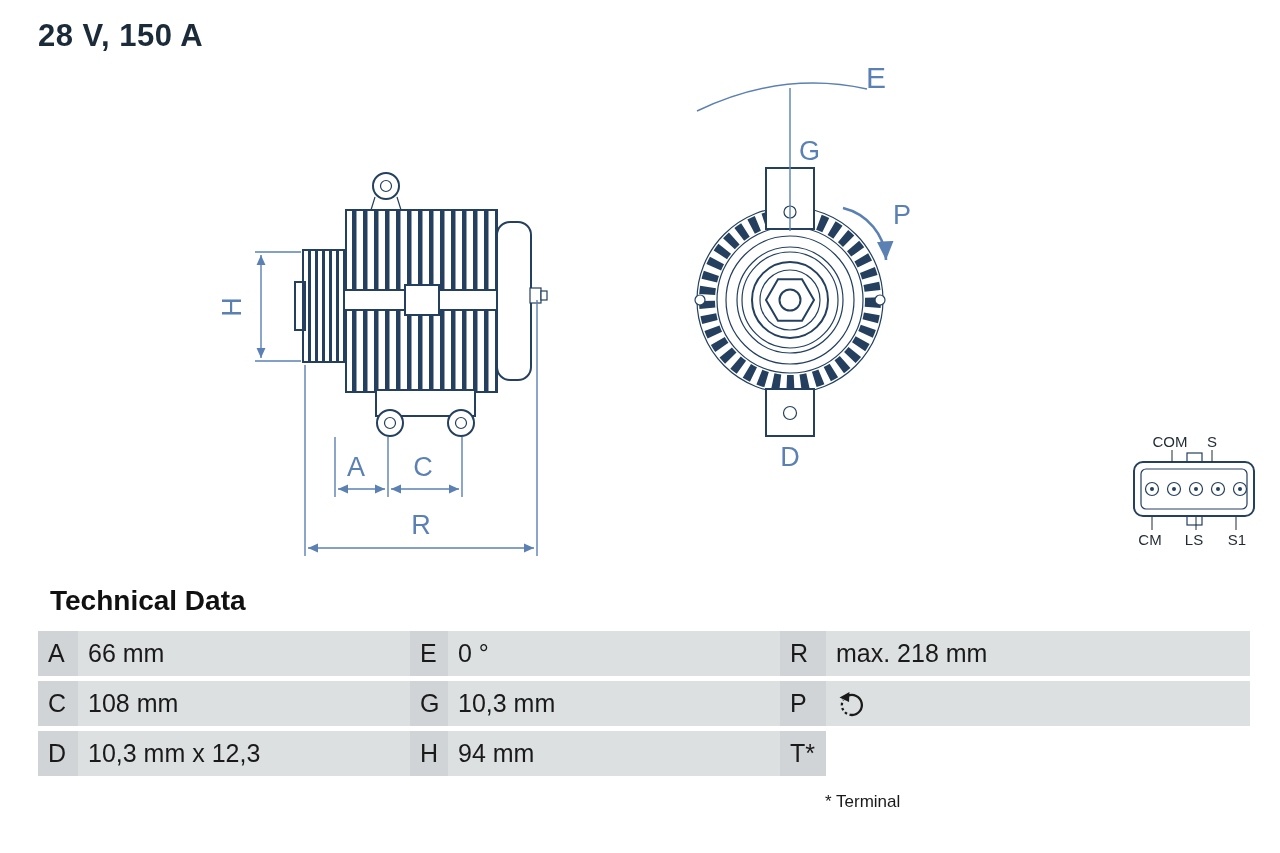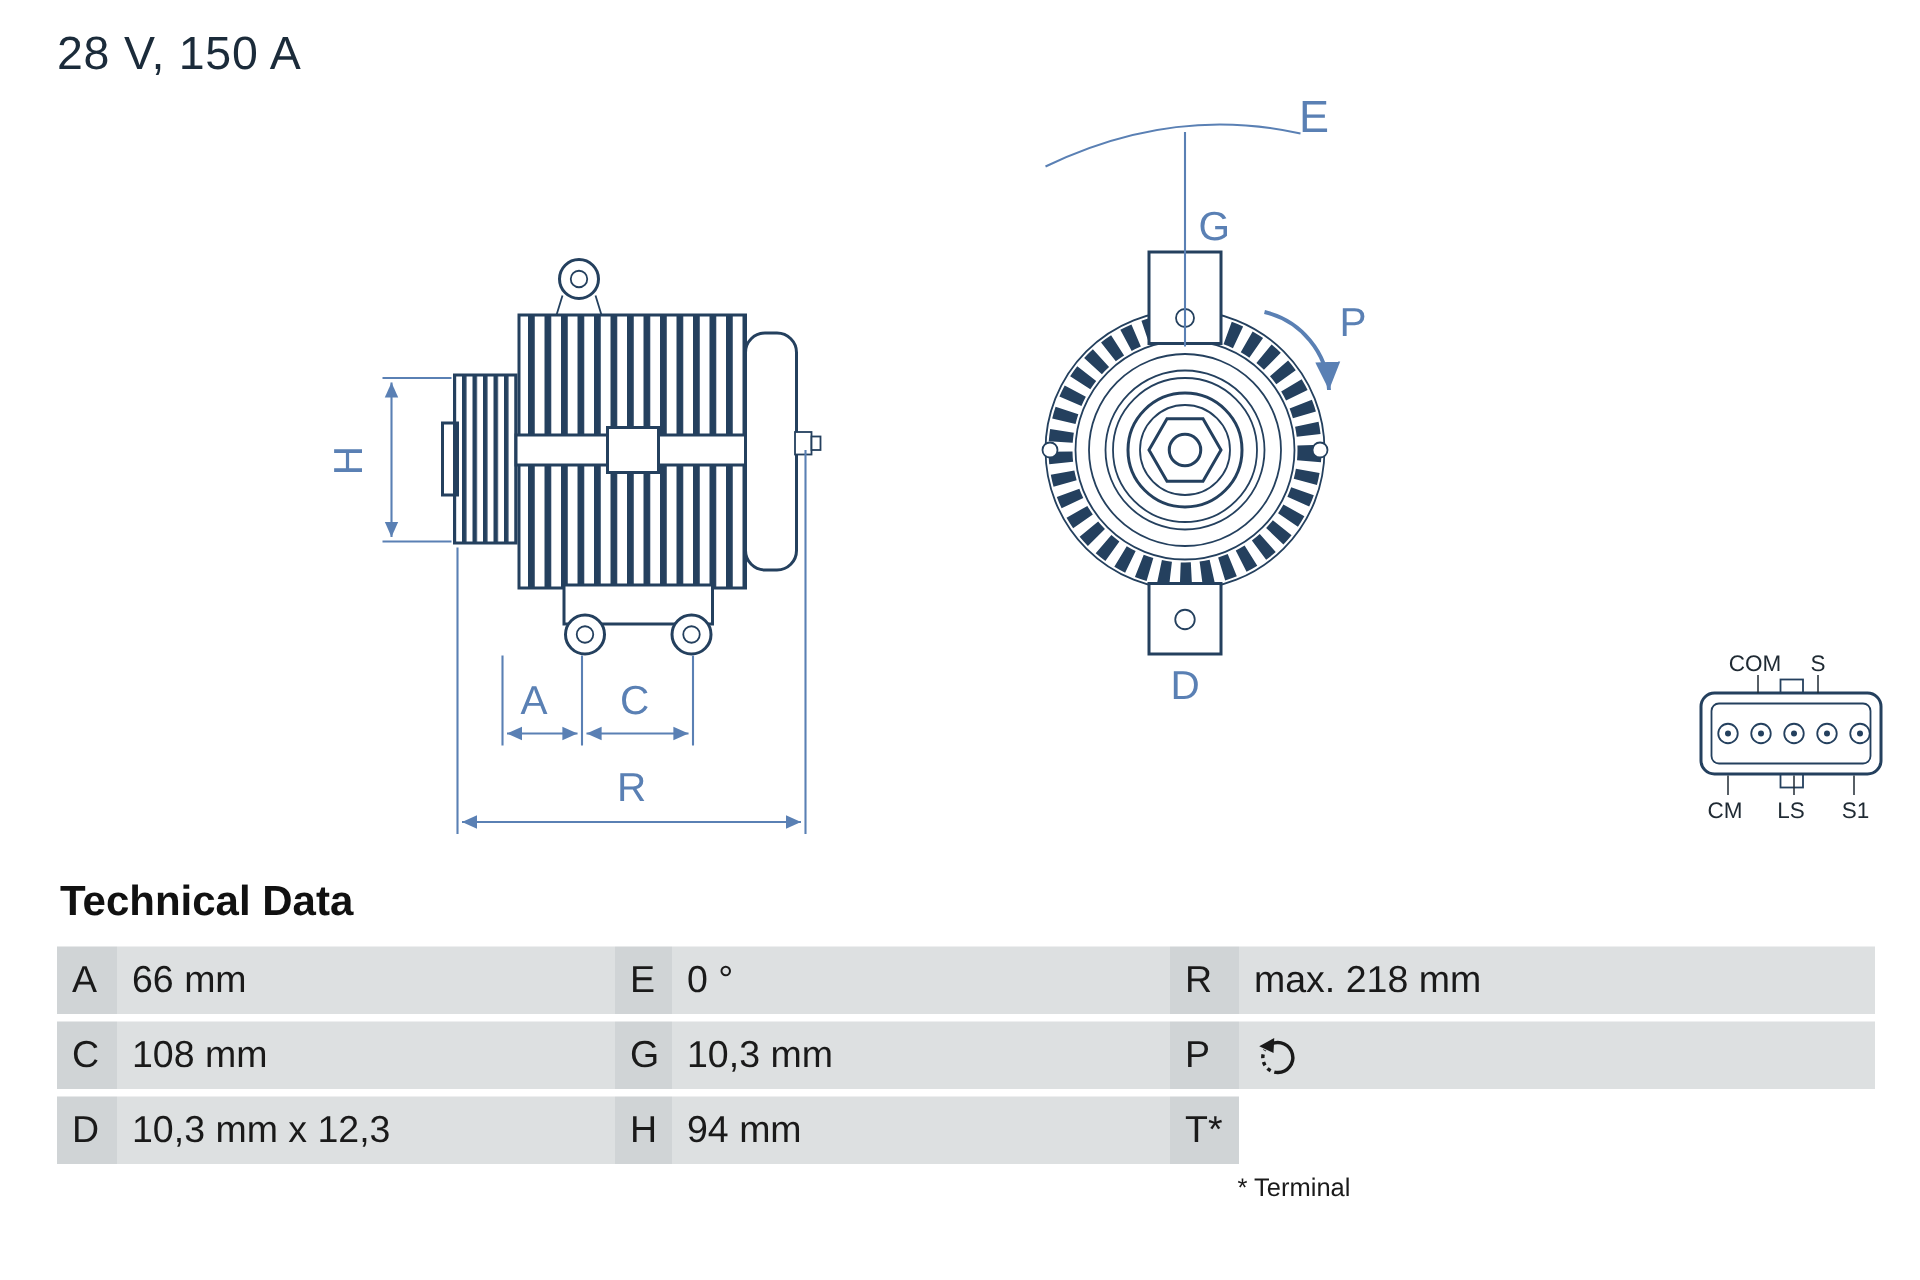--- a/index.html
+++ b/index.html
@@ -9,45 +9,45 @@
     --text-dark:#1a1a1a;
     --table-key-bg:#d0d4d6;
     --table-value-bg:#dde0e1;
   }
   html,body{margin:0;padding:0;}
   body{
     width:1280px;height:853px;position:relative;background:#ffffff;
     font-family:"Liberation Sans", sans-serif;overflow:hidden;
   }
   .page-title{
-    position:absolute;left:38px;top:18px;font-size:31px;font-weight:400;
+    position:absolute;left:38px;top:18px;font-size:31px;font-weight:700;
     color:var(--title-color);letter-spacing:0.5px;
   }
   svg.drawing{position:absolute;left:0;top:0;}
   
   .ds{stroke:var(--drawing-stroke);stroke-width:2;fill:none;}
   .thin{stroke-width:1.2;}
   .wf{fill:#ffffff;}
   .fillds{fill:var(--drawing-stroke);}
   .teeth{stroke:var(--drawing-stroke);stroke-width:16;fill:none;stroke-dasharray:7.5 6.5;}
   .dim{stroke:var(--dimension-blue);stroke-width:1.4;fill:none;}
   .dim-bold{stroke:var(--dimension-blue);stroke-width:2.6;fill:none;}
   .dimlabel{fill:var(--dimension-blue);font-size:27px;font-family:"Liberation Sans",sans-serif;}
   .dimlabel-big{fill:var(--dimension-blue);font-size:30px;font-family:"Liberation Sans",sans-serif;}
   .conlabel{fill:#1f2a33;font-size:15px;font-family:"Liberation Sans",sans-serif;}
   .contick{stroke:#1f2a33;stroke-width:1;}
   
   .tech{position:absolute;left:38px;top:585px;width:1212px;}
-  .tech-title{font-size:28px;font-weight:bold;color:#111;margin:0 0 14px 2px;font-family:"Liberation Sans",sans-serif;}
+  .tech-title{font-size:28px;font-weight:bold;color:#111;margin:0 0 14px 12px;font-family:"Liberation Sans",sans-serif;}
   .tech-grid{display:grid;grid-template-columns:40px 332px 38px 332px 46px 424px;row-gap:5px;}
   .cell{height:45px;display:flex;align-items:center;font-size:25px;color:var(--text-dark);
         padding-left:10px;box-sizing:border-box;white-space:nowrap;overflow:hidden;}
   .key{background:var(--table-key-bg);}
   .val{background:var(--table-value-bg);}
-  .footnote{font-size:17px;color:var(--text-dark);margin-top:6px;margin-left:787px;}
+  .footnote{font-size:17px;color:var(--text-dark);margin-top:16px;margin-left:787px;}
   .rot-solid{stroke:#1a1a1a;stroke-width:2.3;fill:none;}
   .rot-dash{stroke:#1a1a1a;stroke-width:2.3;fill:none;stroke-dasharray:2.5 2.6;}
   .rot-head{fill:#1a1a1a;}
 </style>
 </head>
 <body>
 
 <div class="page-title">28 V, 150 A</div>
 
 <svg class="drawing" width="1280" height="585" viewBox="0 0 1280 585">

